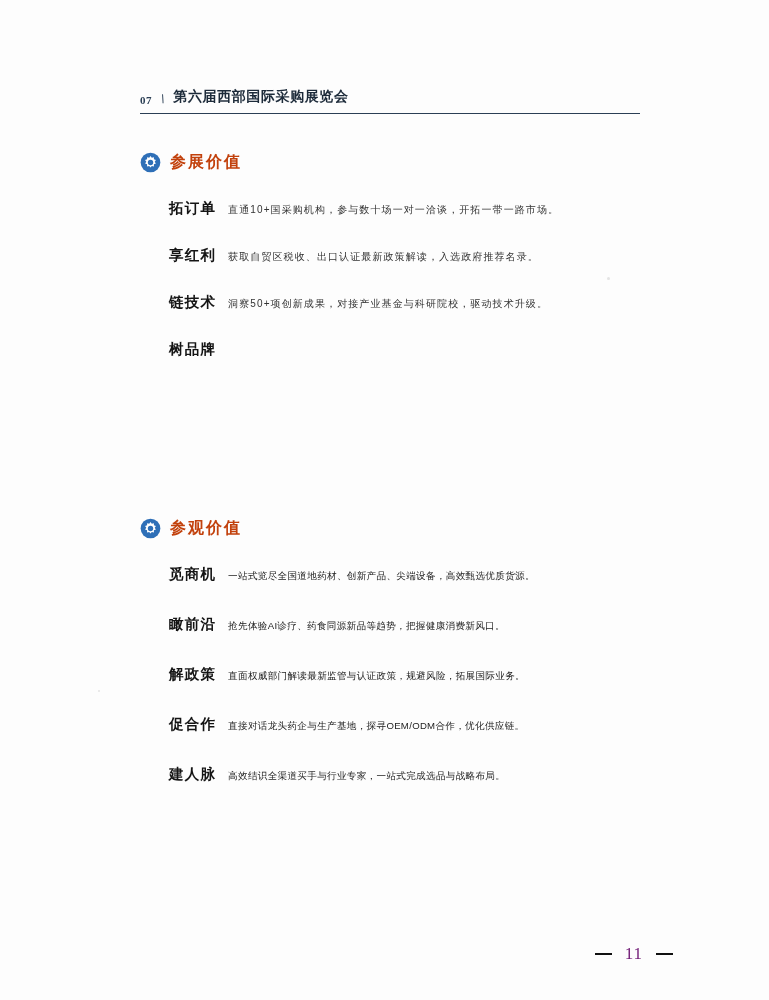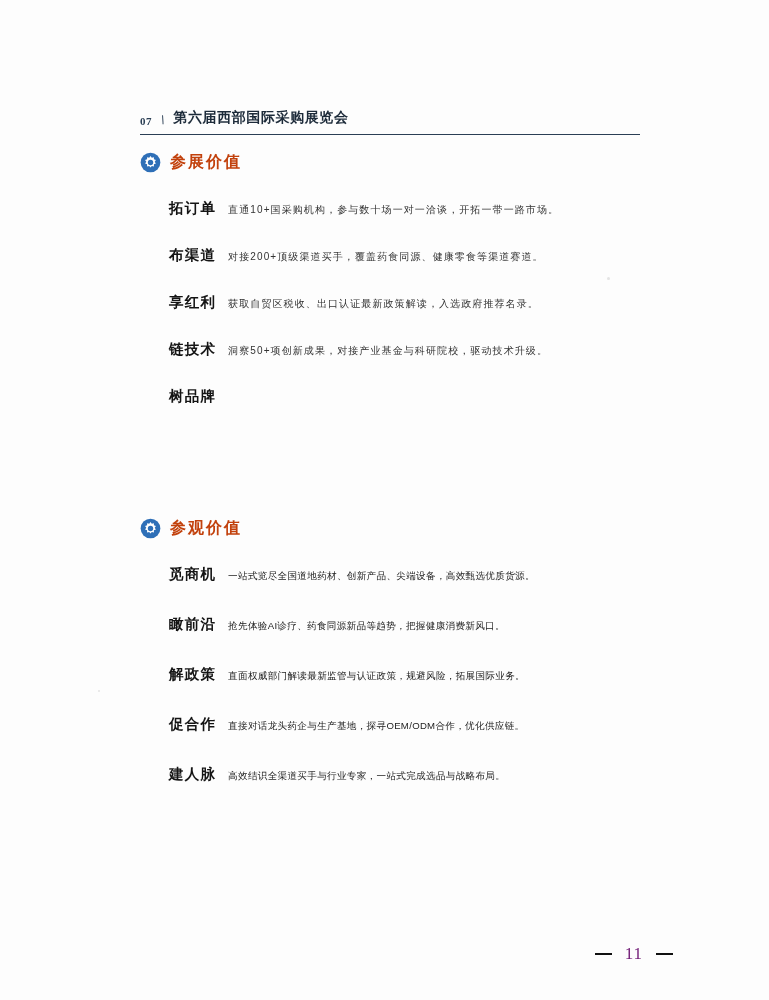--- a/index.html
+++ b/index.html
@@ -19,21 +19,21 @@
   .page {
     position: absolute;
     inset: 0;
     background: #fdfdfd;
   }
 
   
   .header {
     position: absolute;
     left: 140px;
-    top: 109px;
+    top: 88px;
     width: 500px;
     display: flex;
     align-items: flex-end;
     gap: 9px;
     padding-bottom: 7px;
     border-bottom: 1px solid #2b3f55;
   }
   .header-num {
     font-family: "Liberation Serif", serif;
     font-size: 11px;
@@ -177,24 +177,20 @@
         </svg>
       </span>
       <span class="section-title">参展价值</span>
     </div>
     <div class="rows">
       <div class="row">
         <span class="row-key">拓订单</span>
         <span class="row-desc">直通10+国采购机构，参与数十场一对一洽谈，开拓一带一路市场。</span>
       </div>
       <div class="row">
-        <span class="row-key">布渠道</span>
-        <span class="row-desc">对接200+顶级渠道买手，覆盖药食同源、健康零食等渠道赛道。</span>
-      </div>
-      <div class="row">
         <span class="row-key">享红利</span>
         <span class="row-desc">获取自贸区税收、出口认证最新政策解读，入选政府推荐名录。</span>
       </div>
       <div class="row">
         <span class="row-key">链技术</span>
         <span class="row-desc">洞察50+项创新成果，对接产业基金与科研院校，驱动技术升级。</span>
       </div>
       <div class="row">
         <span class="row-key">树品牌</span>
       </div>

